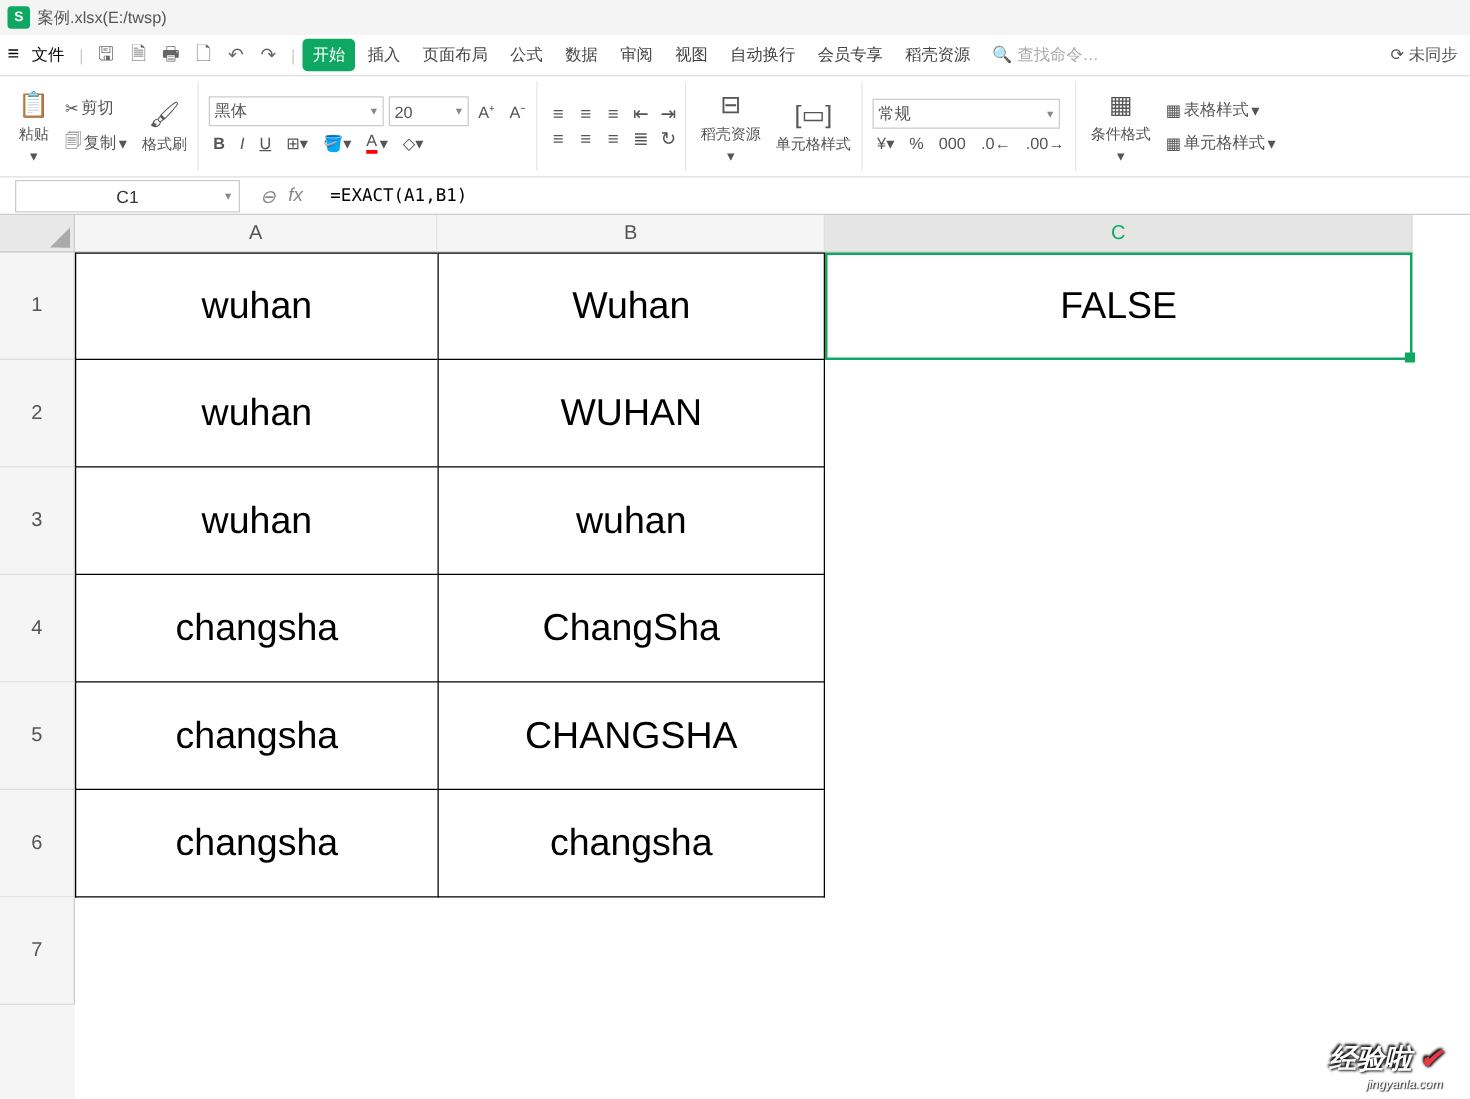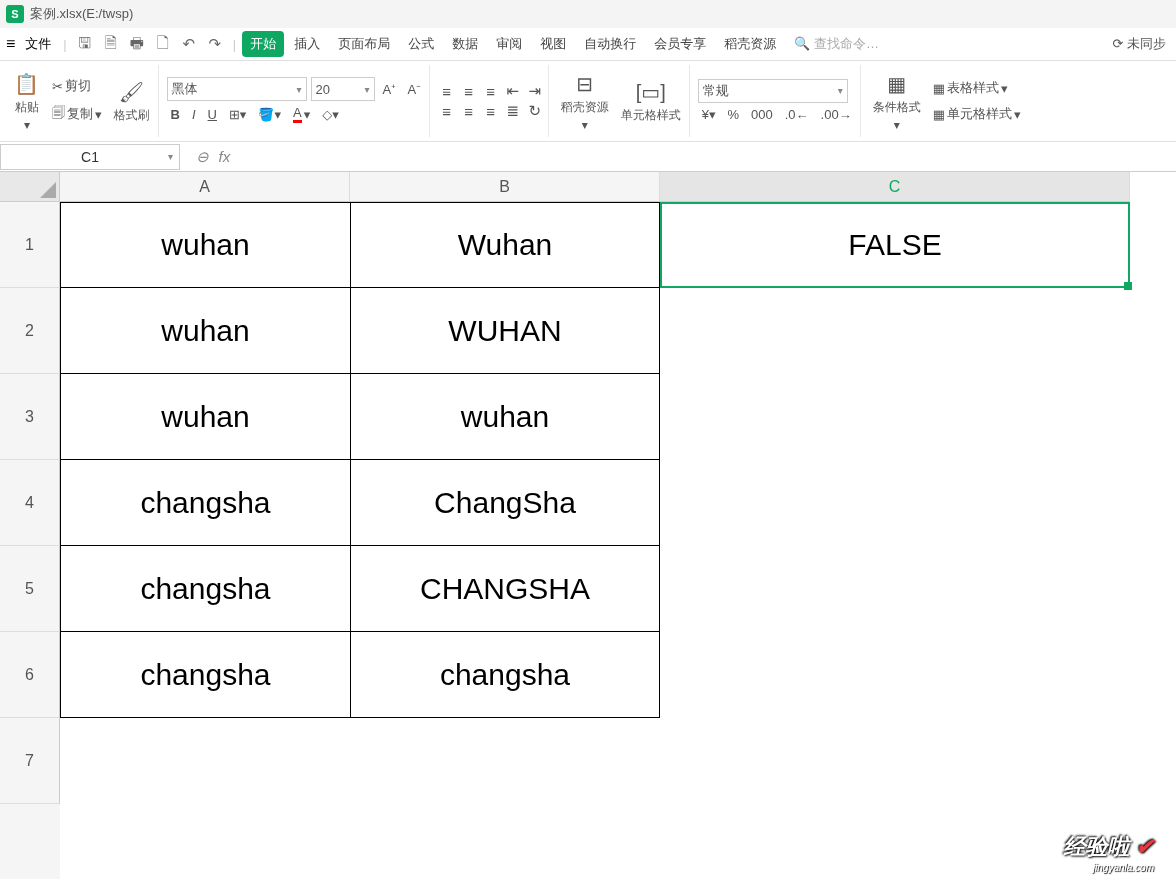--- a/index.html
+++ b/index.html
@@ -19,21 +19,21 @@
 .rgroup { display:flex; flex-direction:column; gap:2px; padding:0 4px; height:72px; justify-content:center; border-right:1px solid #e8e8e8; }
 .rgroup:last-child { border-right:none; }
 .rrow { display:flex; align-items:center; gap:4px; font-size:13px; }
 .rbtn { padding:2px 4px; display:flex; align-items:center; gap:2px; cursor:pointer; white-space:nowrap; }
 .ricon { width:18px; height:18px; display:flex; align-items:center; justify-content:center; font-size:15px; }
 .big-btn { display:flex; flex-direction:column; align-items:center; font-size:12px; padding:2px 4px; gap:2px; }
 .big-ico { width:26px; height:26px; display:flex; align-items:center; justify-content:center; font-size:20px; }
 .combo { border:1px solid #ccc; height:24px; font-size:13px; padding:0 4px; display:flex; align-items:center; justify-content:space-between; background:#fff; }
 .fontcombo { width:140px; } .sizecombo { width:64px; } .fmtcombo { width:150px; }
 .dd { color:#888; font-size:10px; margin-left:4px; }
-.formula-bar { height:30px; display:flex; align-items:center; border-bottom:1px solid #ccc; padding-left:0; }
+.formula-bar { height:30px; display:flex; align-items:center; border-bottom:1px solid #ccc; padding-left:12px; }
 .namebox { width:180px; height:26px; border:1px solid #ccc; display:flex; align-items:center; justify-content:center; font-size:14px; color:#333; position:relative; }
 .namebox .dd2 { position:absolute; right:6px; color:#888; font-size:10px; }
 .fb-icons { display:flex; align-items:center; gap:10px; margin:0 16px; color:#888; font-size:15px; font-style:italic; }
 .formula-input { flex:1; height:26px; border:none; font-size:14px; font-family:monospace; padding-left:6px; outline:none; }
 .grid-area { display:flex; height:calc(879px - 28px - 32px - 82px - 30px); }
 .row-hdrs { width:60px; background:#f5f5f5; }
 .corner { height:30px; background:#e8e8e8; border-right:1px solid #ccc; border-bottom:1px solid #ccc; position:relative; }
 .corner::after { content:""; position:absolute; right:3px; bottom:3px; border:8px solid transparent; border-right-color:#aaa; border-bottom-color:#aaa; }
 .row-hdr { height:86px; border-bottom:1px solid #ddd; border-right:1px solid #ccc; display:flex; align-items:center; justify-content:center; font-size:16px; color:#555; background:#f5f5f5; }
 .cols-and-cells { flex:1; overflow:hidden; }
@@ -178,20 +178,21 @@
 
 <div class="formula-bar">
   <div class="namebox">
       <span>C1</span>
       <span class="dd2">▾</span>
     </div>
   <div class="fb-icons">
     <span>⊖</span>
     <span>fx</span>
   </div>
+  <input class="formula-input" value="=EXACT(A1,B1)" style="">
 </div>
 
 <div class="grid-area">
   <div class="row-hdrs">
     <div class="corner"></div>
     <div class="row-hdr">1</div>
     <div class="row-hdr">2</div>
     <div class="row-hdr">3</div>
     <div class="row-hdr">4</div>
     <div class="row-hdr">5</div>

